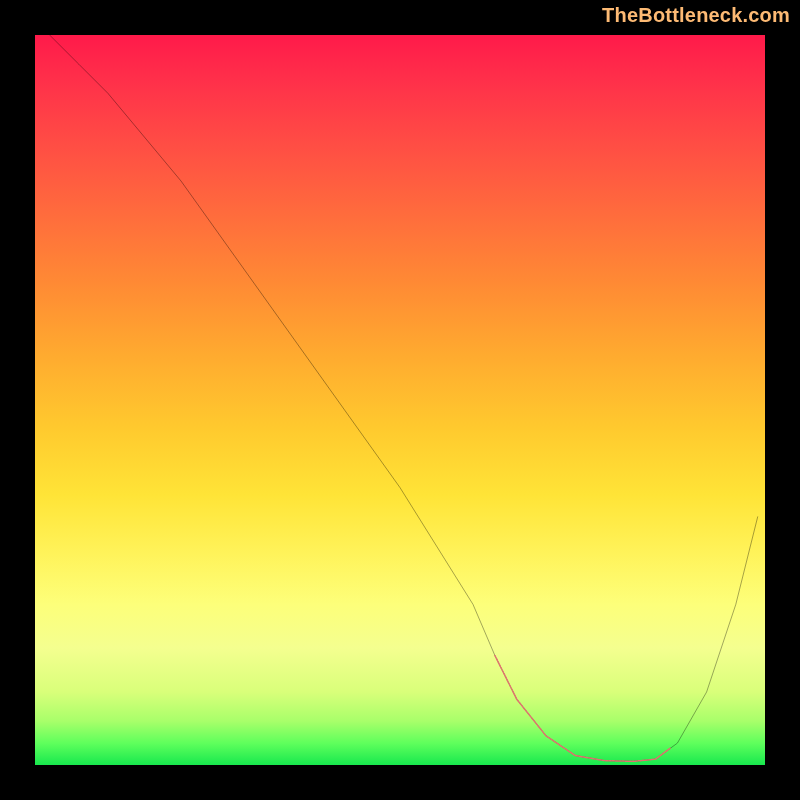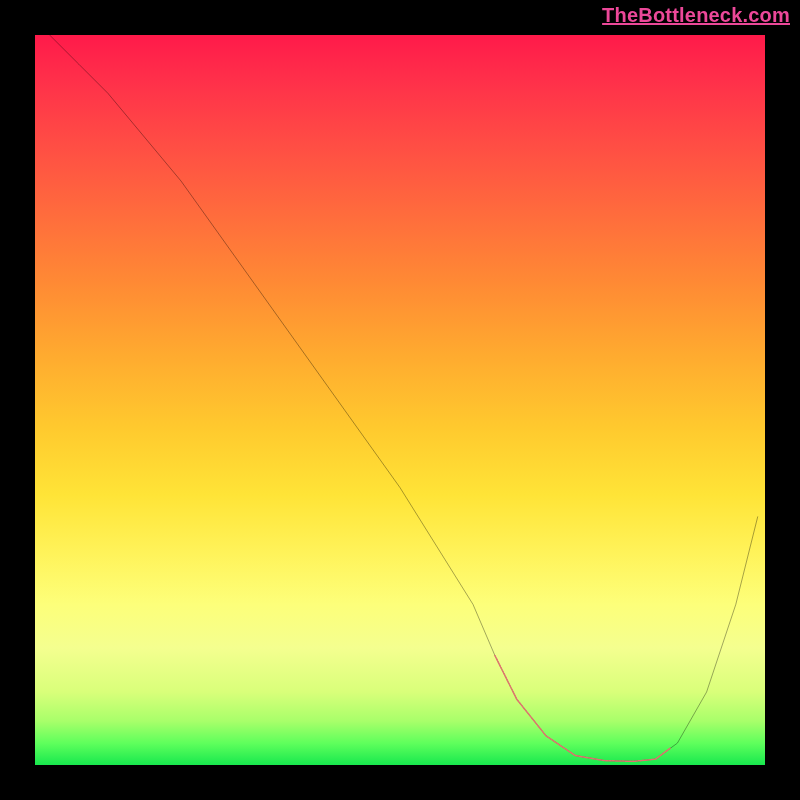--- a/index.html
+++ b/index.html
@@ -14,27 +14,26 @@
   .stage {
     position: relative;
     width: 800px;
     height: 800px;
     background: #000;
   }
   .watermark {
     position: absolute;
     top: 4px;
     right: 10px;
-    color: #ec4899;
+    color: #fdba74;
     font-size: 20px;
     font-weight: 600;
     letter-spacing: 0.2px;
     z-index: 50;
     user-select: none;
-    text-decoration: underline;
   }
   .plot-area {
     position: absolute;
     left: 35px;
     top: 35px;
     width: 730px;
     height: 730px;
     overflow: hidden;
   }
   .gradient {

